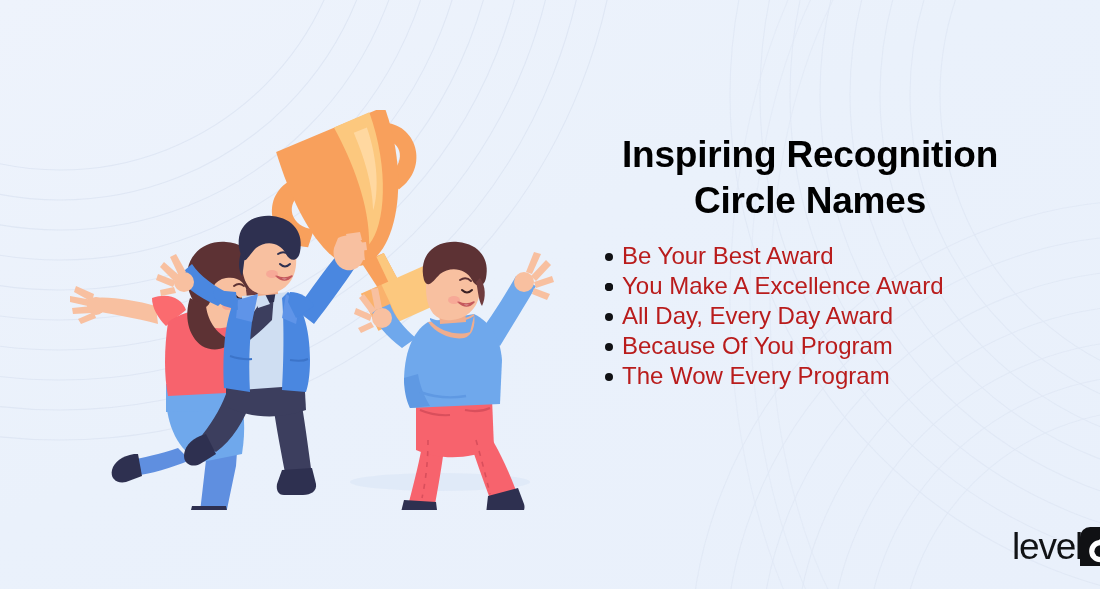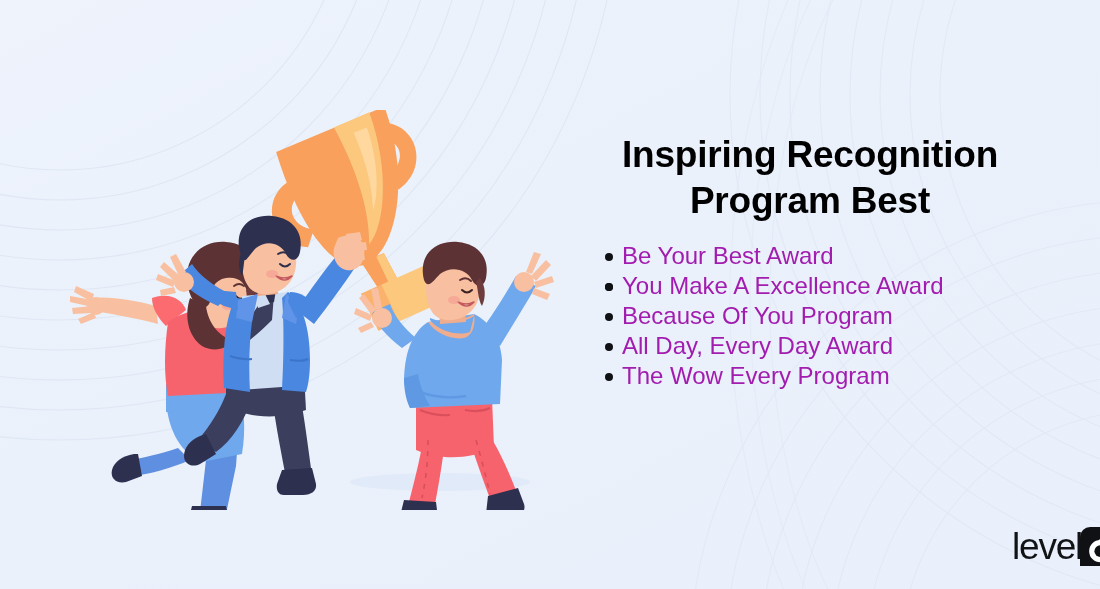--- a/index.html
+++ b/index.html
@@ -47,21 +47,21 @@
     letter-spacing: -0.2px;
   }
   #bullet-list {
     margin: 18px 0 0 0;
     padding: 0;
     list-style: none;
   }
   #bullet-list li {
     position: relative;
     padding-left: 47px;
-    color: #a21caf;
+    color: #b91c1c;
     font-size: 24px;
     line-height: 30px;
     white-space: nowrap;
   }
   #bullet-list li .dot {
     position: absolute;
     left: 30px;
     top: 12px;
     width: 8px;
     height: 8px;
@@ -323,42 +323,42 @@
       <path d="M400 170 q 6 -4 11 1" stroke="#5d3234" stroke-width="2" fill="none" stroke-linecap="round"></path>
       <path d="M402 180 q 5 5 10 0" stroke="#3b2224" stroke-width="2" fill="none" stroke-linecap="round"></path>
       <path d="M398 192 q 9 8 16 0 q -8 4 -16 0 Z" fill="#ffffff" stroke="#c4585c" stroke-width="1.6" stroke-linejoin="round"></path>
       <ellipse cx="394" cy="190" rx="6" ry="4" fill="#f5918e" opacity="0.5"></ellipse>
     </g>
   </svg>
 
   <div id="content">
     <h1 id="headline">
       <span>Inspiring Recognition</span><br>
-      <span>Program Best</span>
+      <span>Circle Names</span>
     </h1>
 
     <ul id="bullet-list">
       <li>
         <span class="dot"></span>
         <span>Be Your Best Award</span>
       </li>
       <li>
         <span class="dot"></span>
       </li>
       <li>
         <span class="dot"></span>
         <span>You Make A Excellence Award</span>
       </li>
       <li>
         <span class="dot"></span>
+        <span>All Day, Every Day Award</span>
+      </li>
+      <li>
+        <span class="dot"></span>
         <span>Because Of You Program</span>
-      </li>
-      <li>
-        <span class="dot"></span>
-        <span>All Day, Every Day Award</span>
       </li>
       <li>
         <span class="dot"></span>
         <span>The Wow Every Program</span>
       </li>
     </ul>
   </div>
 
   <div id="logo">
     <span id="logo-word">level</span>

